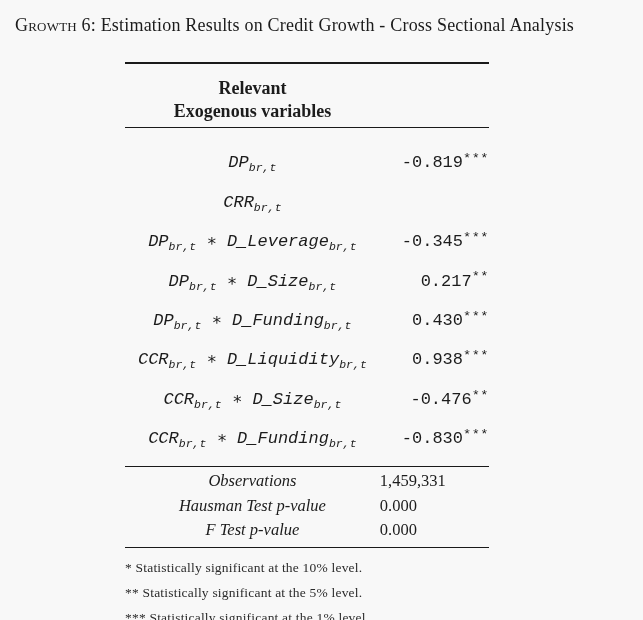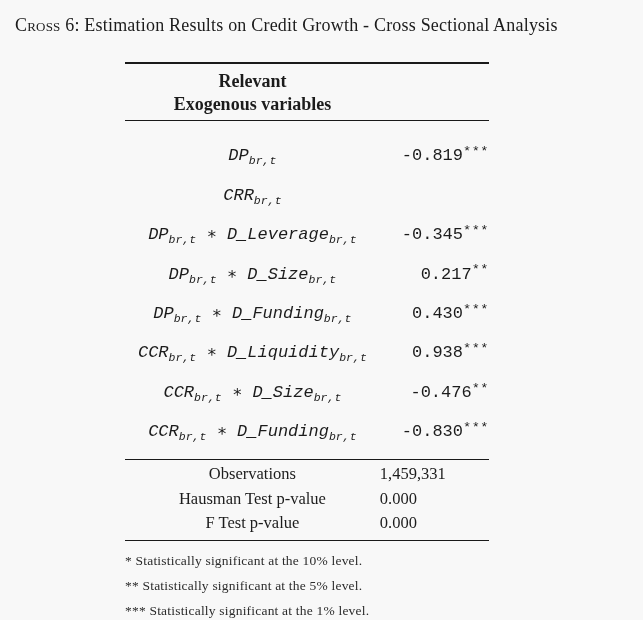--- a/index.html
+++ b/index.html
@@ -39,21 +39,21 @@
   }
   .header-row {
     display: flex;
   }
   .header-cell {
     width: 70%;
     text-align: center;
     font-weight: bold;
     font-size: 18px;
     line-height: 23px;
-    padding: 6px 0 4px 0;
+    padding: 13px 0 4px 0;
   }
   .tbody {
     padding: 18px 0 4px 0;
   }
   .trow {
     display: flex;
     line-height: 34px;
     font-size: 17px;
     font-family: Liberation Mono, monospace;
   }
@@ -80,40 +80,41 @@
     padding: 2px 0 4px 0;
   }
   .stat-row {
     display: flex;
     line-height: 24.5px;
     font-size: 16.5px;
   }
   .stat-label {
     width: 70%;
     text-align: center;
+    font-style: italic;
   }
   .stat-value {
     width: 30%;
     text-align: left;
   }
   .footnotes {
     padding-top: 7px;
     font-size: 13.5px;
     color: #2b2b2b;
   }
   .footnote {
     line-height: 25px;
     letter-spacing: 0.2px;
   }
 </style>
 </head>
 <body>
 
 <div class="title">
-  <span class="smallcaps">Cross 6:</span><span> Estimation Results on Credit Growth - Cross Sectional Analysis</span>
+  <span class="smallcaps">Growth 6:</span><span> Estimation Results on Credit Growth - Cross Sectional Analysis</span>
 </div>
 
 <div class="table-wrap">
   <div class="rule"></div>
 
   <div class="header-row">
     <div class="header-cell">
       <div>Relevant</div>
       <div>Exogenous variables</div>
     </div>

